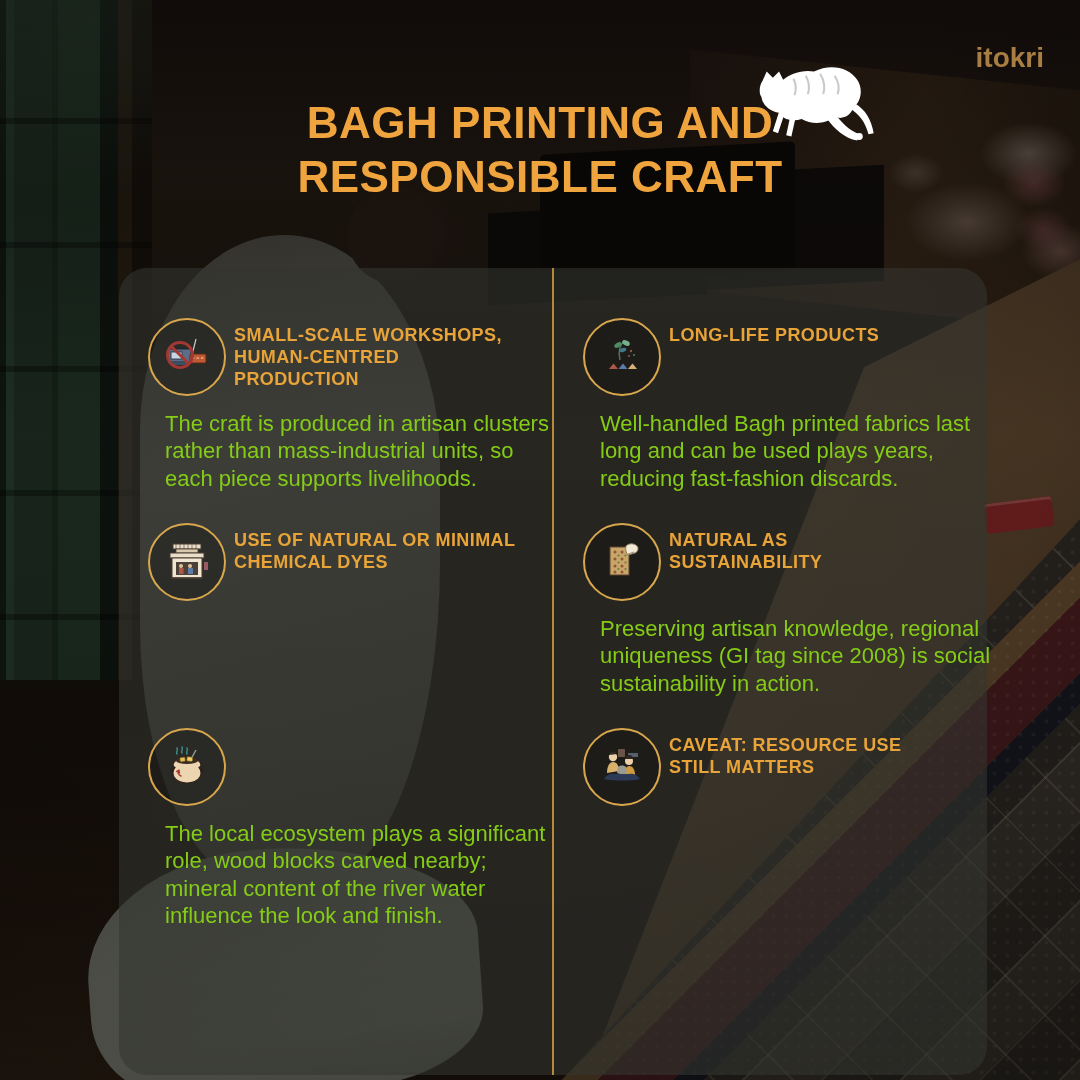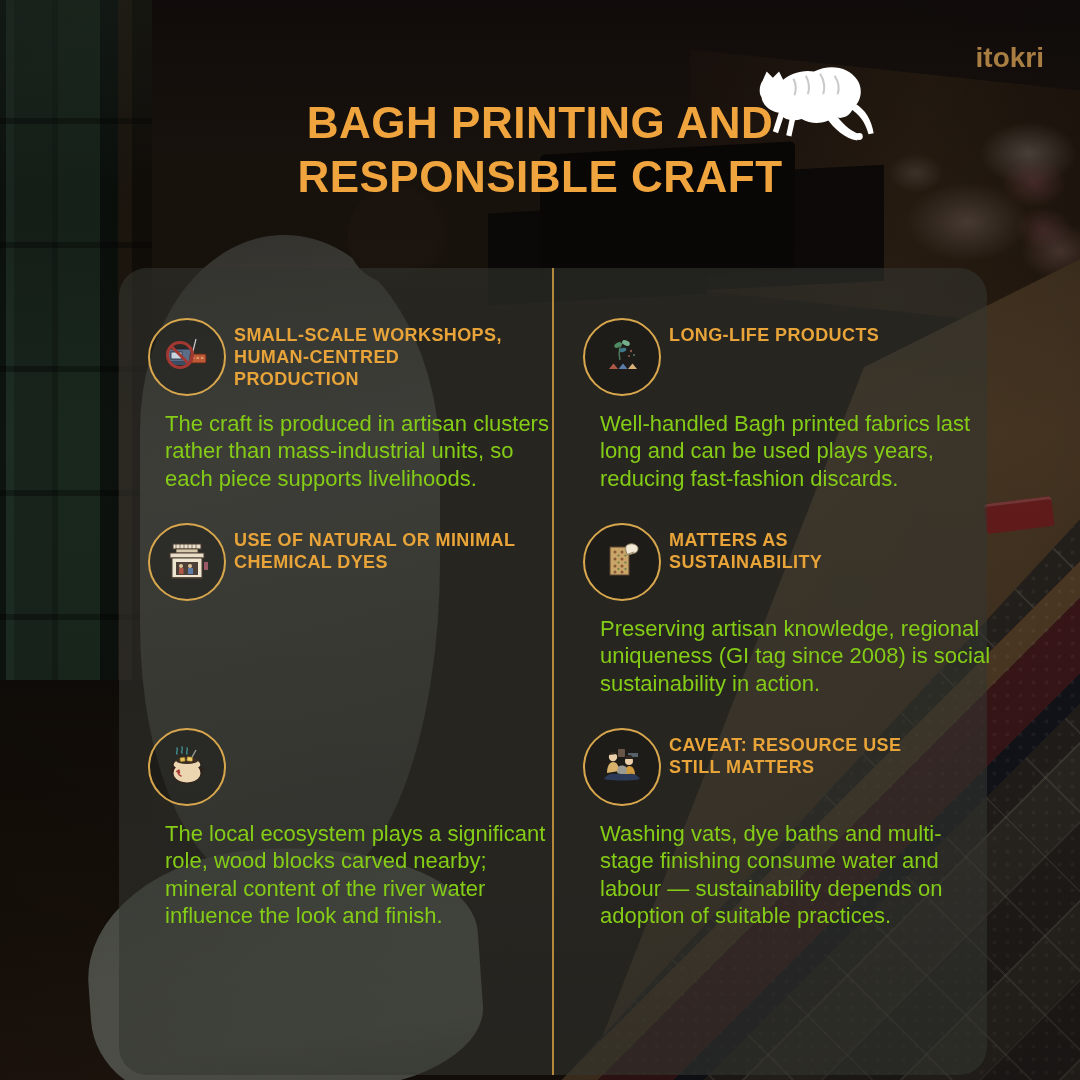--- a/index.html
+++ b/index.html
@@ -209,21 +209,21 @@
               <circle cx="27.5" cy="17.5" r="1.1"></circle>
             <circle cx="20.5" cy="24.5" r="1.1"></circle>
               <circle cx="27.5" cy="24.5" r="1.1"></circle>
             <circle cx="20.5" cy="31" r="1.1"></circle>
               <circle cx="27.5" cy="31" r="1.1"></circle>
           </g>
           <path d="M28,8 C31,5 36,5 39,8 C41,10 40,14 37,15 L30,17 C28,15 27,11 28,8 Z" fill="#f2ead6" stroke="#8a7a5e"></path>
           <path d="M30,16 l6,-2" stroke="#8a7a5e" stroke-width=".8" fill="none"></path>
         </svg>
       </div>
-      <div class="cell-heading">MATTERS AS
+      <div class="cell-heading">NATURAL AS
 SUSTAINABILITY</div>
       <div class="cell-body">Preserving artisan knowledge, regional uniqueness (GI tag since 2008) is social sustainability in action.</div>
     </div>
 
     <div class="cell c1 r3">
       <div class="icon-circle">
         <svg viewBox="0 0 48 48">
           <path d="M14,11 c-1.5,-2.5 1.5,-3.5 0,-6 M19,10 c-1.5,-2.5 1.5,-3.5 0,-6 M24,11 c-1.5,-2.5 1.5,-3.5 0,-6" stroke="#3e8a8a" stroke-width="1.5" fill="none" stroke-linecap="round"></path>
           <line x1="33" y1="7" x2="28" y2="16" stroke="#9a9a96" stroke-width="1.4"></line>
           <ellipse cx="9.5" cy="27" rx="2" ry="2.6" fill="#2e211a"></ellipse>
@@ -250,17 +250,16 @@
           <path d="M9,30 c0,-6 2,-11 6,-11 c4,0 6,4 6,9 z" fill="#d8b26a"></path>
           <circle cx="31" cy="18" r="4" fill="#ecd0aa"></circle>
           <path d="M27,16 a4,4 0 0 1 8,0 l-8,0" fill="#2e2620"></path>
           <path d="M26,33 c0,-6 2,-10 5.5,-10 c3.5,0 5.5,4 5.5,9 z" fill="#cf9a3e"></path>
           <path d="M20,24 c2,-2 6,-2 8,0 l1,6 c-3,1.5 -7,1.5 -10,0 z" fill="#9a9a94"></path>
           <path d="M6,36 c2,-4 7,-6 11,-5 l14,0 c4,-1 9,1 11,5 c-6,2 -30,2 -36,0 z" fill="#2c3a58"></path>
         </svg>
       </div>
       <div class="cell-heading">CAVEAT: RESOURCE USE
 STILL MATTERS</div>
-      <div class="cell-body">Washing vats, dye baths and multi-stage finishing consume water and labour — sustainability depends on adoption of suitable practices.</div>
     </div>
 
   </div>
 </div>
 
 </body></html>

